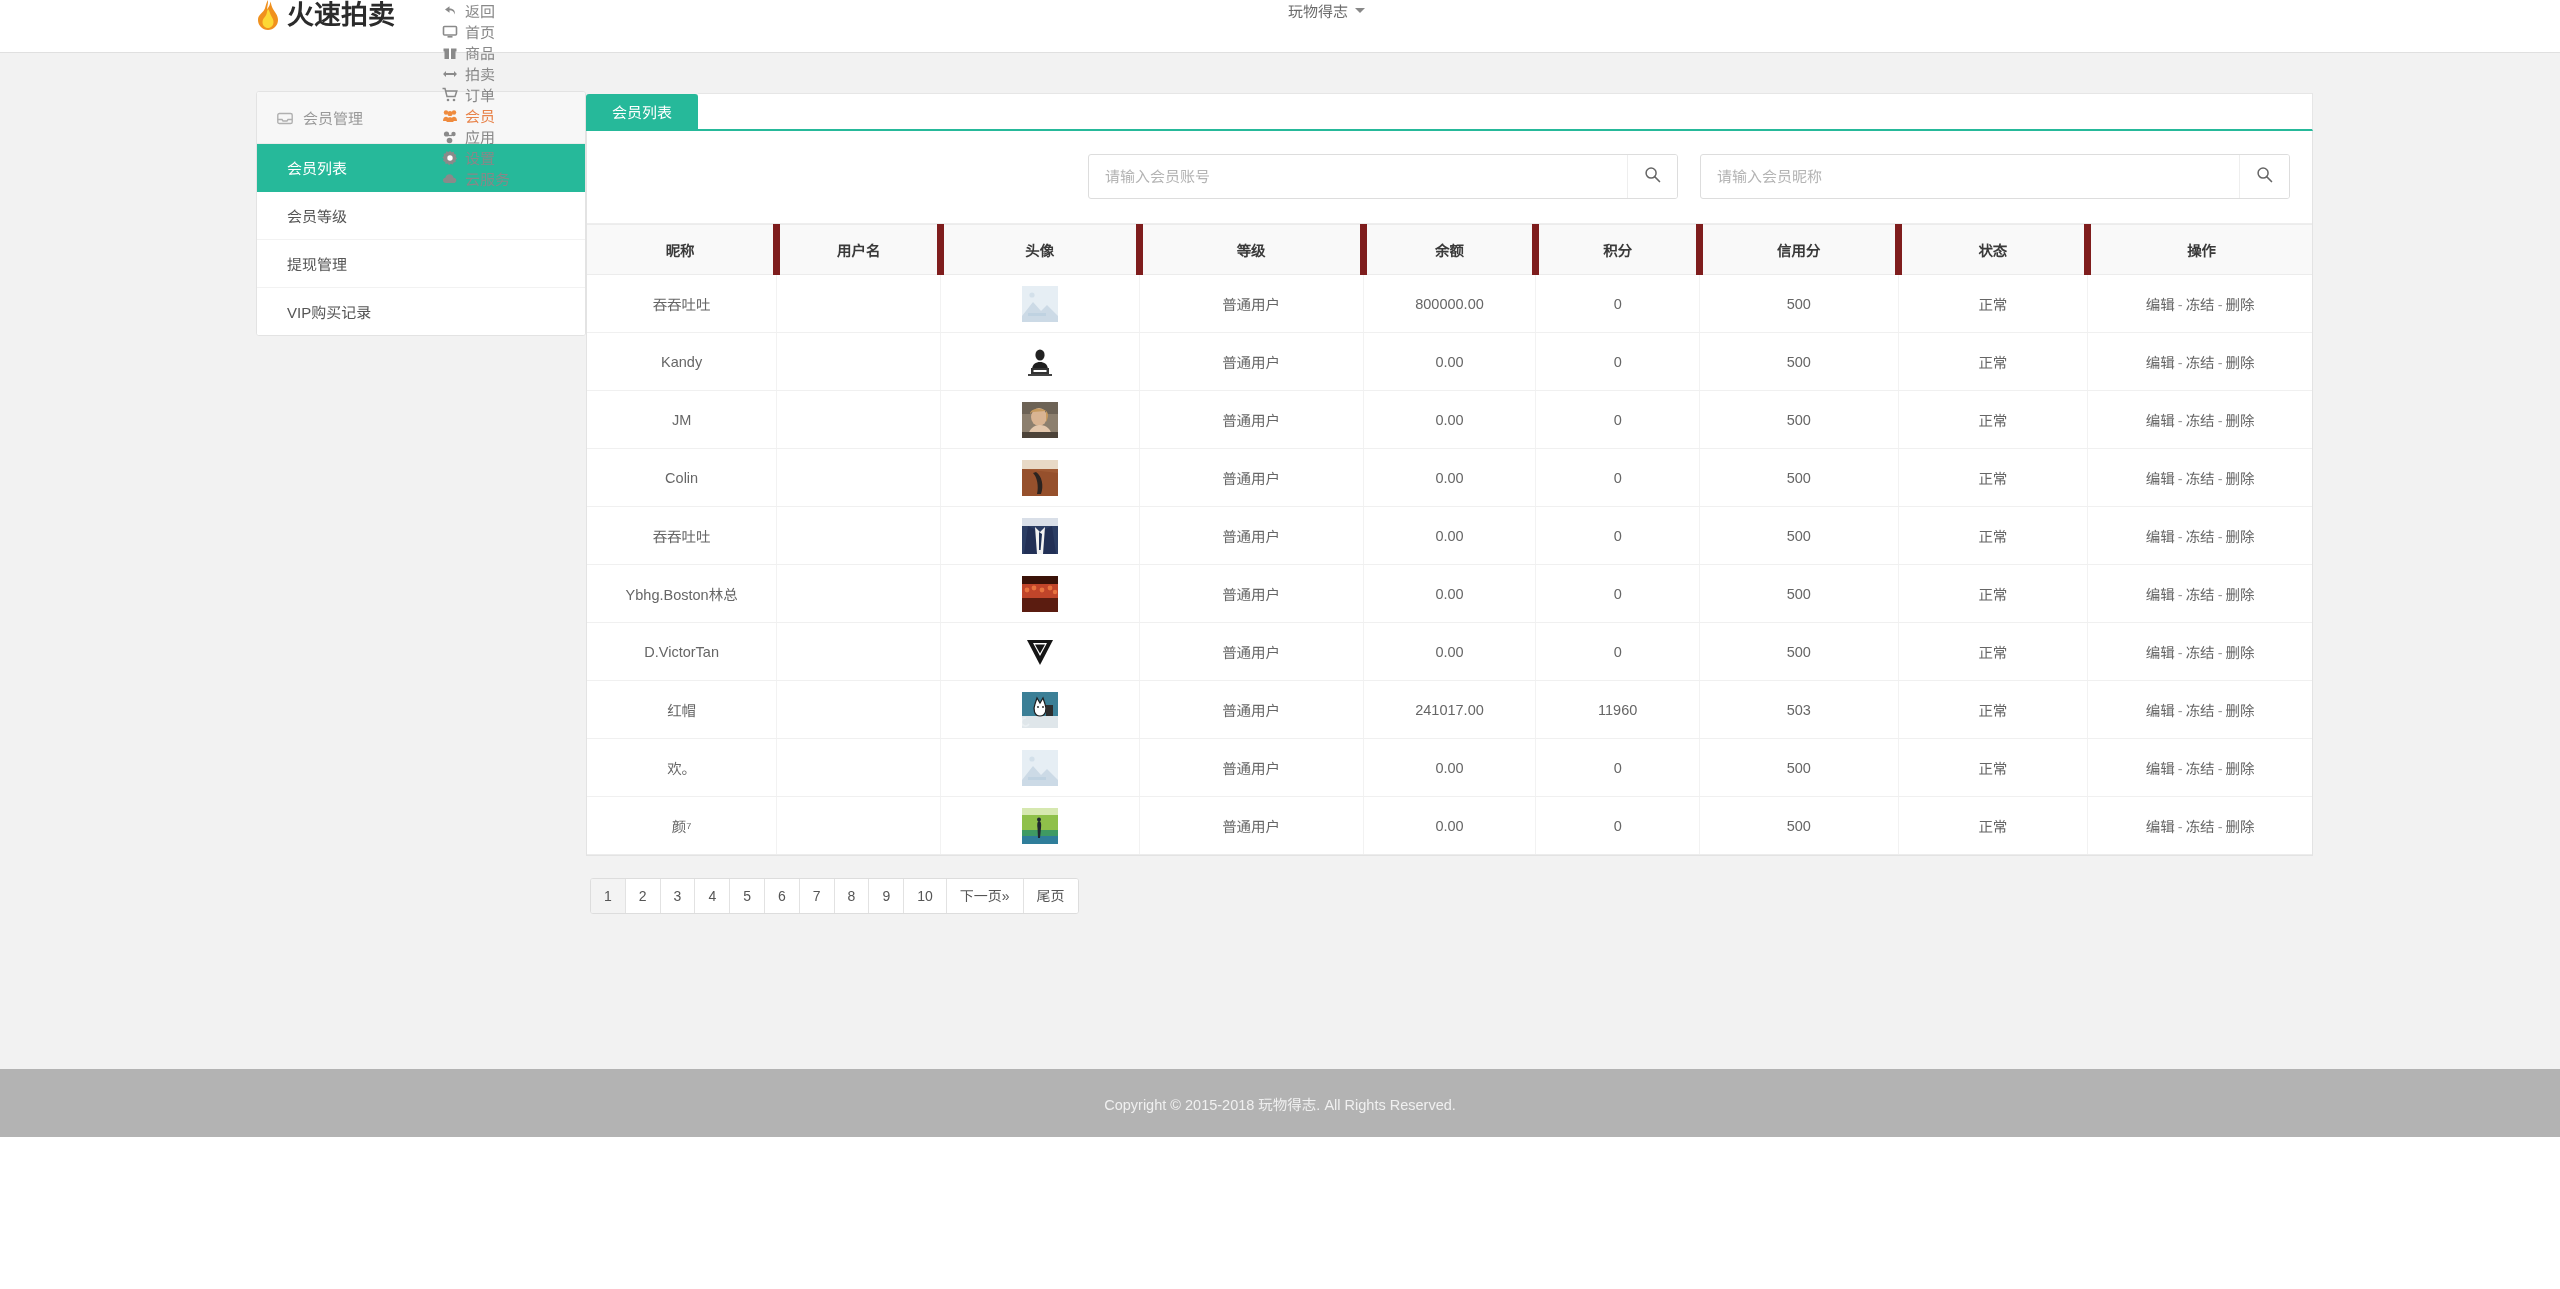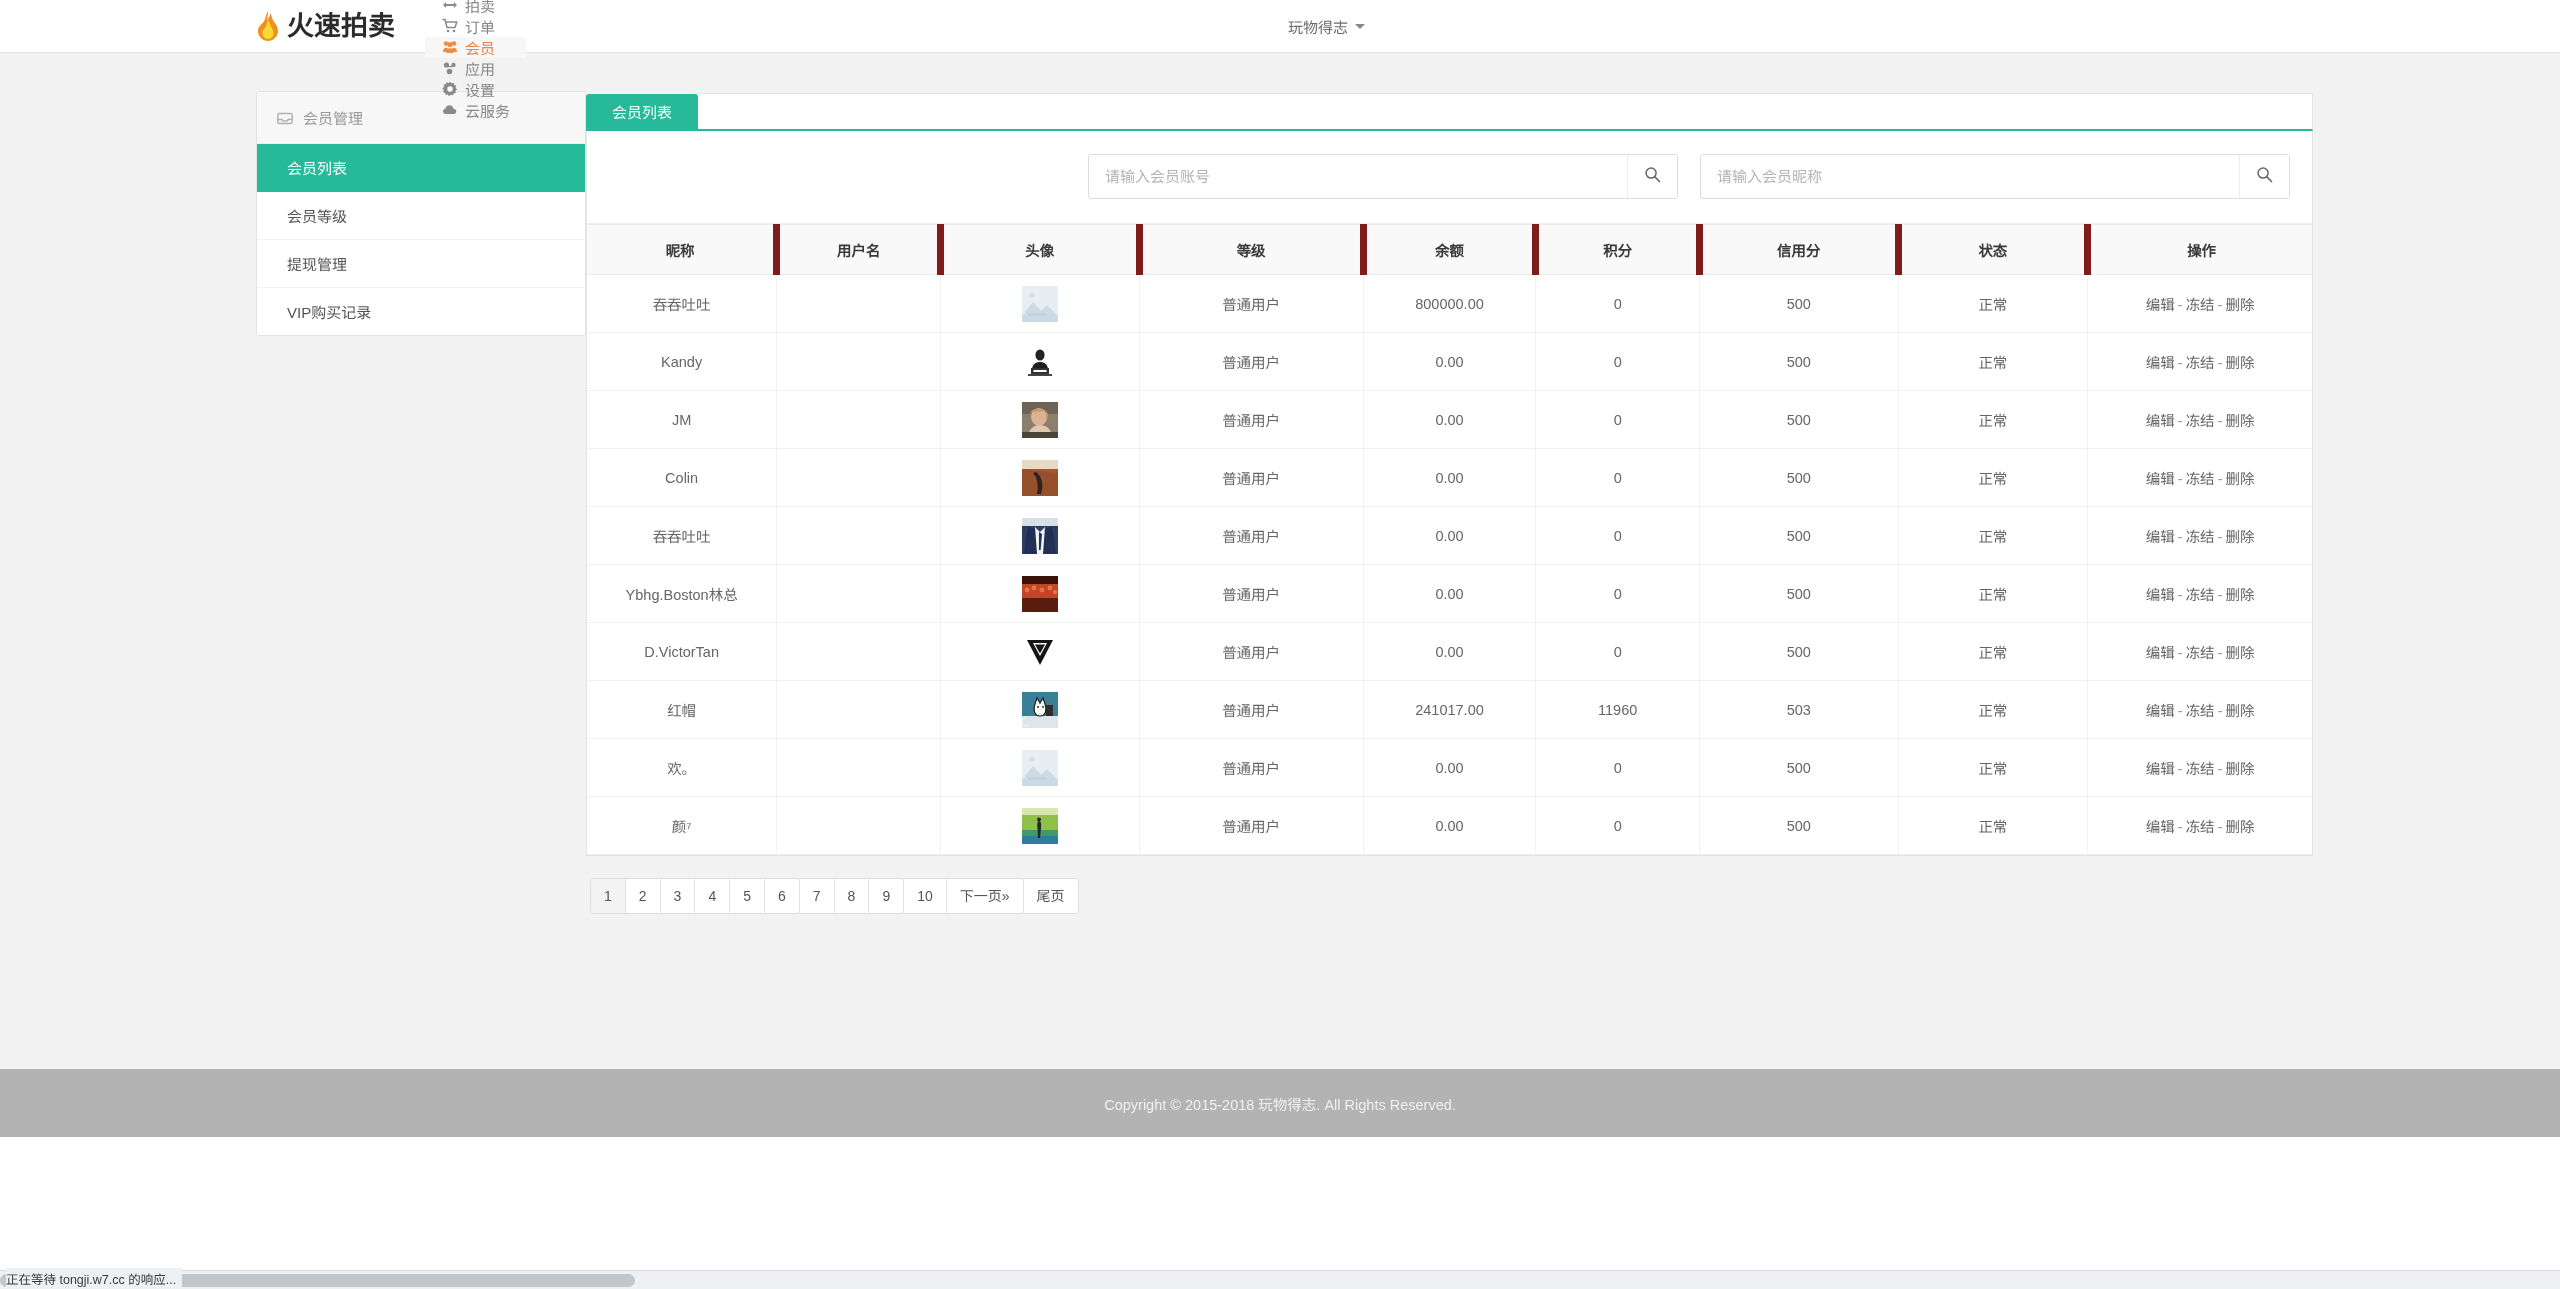--- a/index.html
+++ b/index.html
@@ -25,21 +25,21 @@
     height: 53px;
     background: #ffffff;
     border-bottom: 1px solid #e0e0e0;
     display: flex;
     align-items: stretch;
     position: relative;
     z-index: 10;
   }
   #nav-inner {
     display: flex;
-    align-items: center;
+    align-items: flex-start;
     padding-left: 255px;
     width: 100%;
     font-family: Liberation Serif, serif;
   }
   .brand {
     display: flex;
     align-items: center;
     gap: 6px;
     padding-right: 30px;
   }
@@ -815,20 +815,14 @@
 
       </div>
     </div>
 
     <div id="footer">
       <span>Copyright © 2015-2018 玩物得志. All Rights Reserved.</span>
     </div>
     <div id="below-footer"></div>
   </div>
 
-  <div id="statusbar">
-    <div id="hscroll-track">
-      <div id="hscroll-thumb"></div>
-    </div>
-    <div id="status-text">正在等待 tongji.w7.cc 的响应...</div>
-  </div>
 
 </div>
 
 </body></html>

